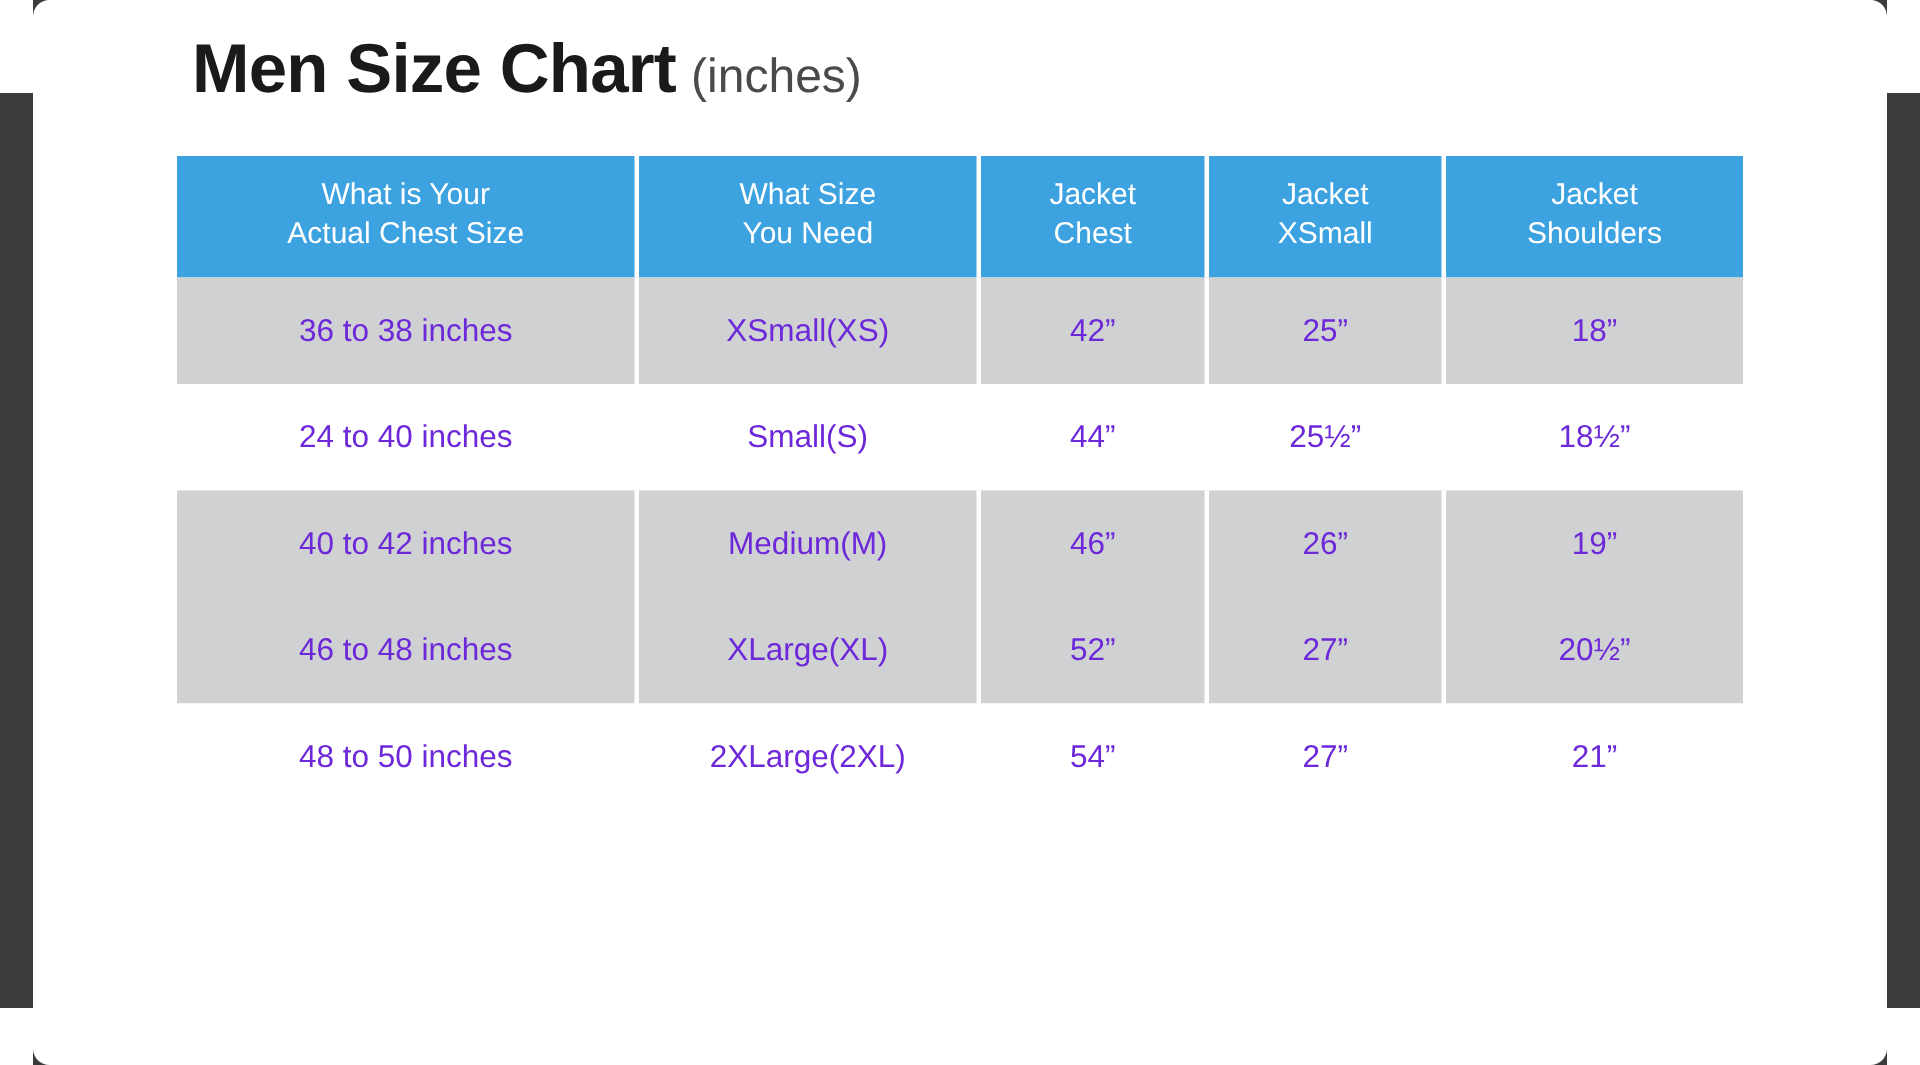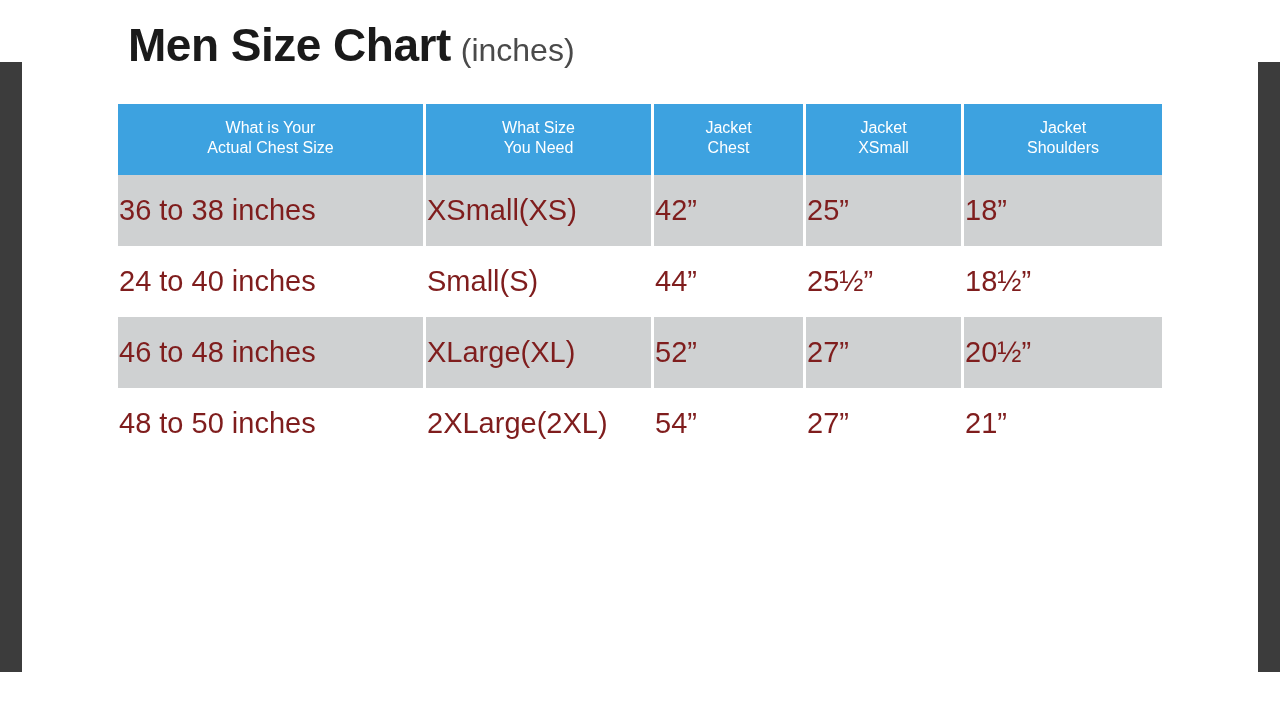--- a/index.html
+++ b/index.html
@@ -31,20 +31,21 @@
     width: 22px; height: 710px;
     background: #ffffff;
   }
   .slide {
     position: absolute;
     left: 22px;
     top: 0;
     width: 1236px;
     height: 710px;
     background: #ffffff;
+    border-radius: 11px;
   }
   .dark-band-left {
     position: absolute;
     left: 0; top: 62px;
     width: 22px; height: 610px;
     background: #3c3c3c;
   }
   .dark-band-right {
     position: absolute;
     right: 0; top: 62px;
@@ -75,32 +76,32 @@
     top: 104px;
     width: 1044px;
     border-collapse: separate;
     border-spacing: 0;
     table-layout: fixed;
   }
   table.size-chart th {
     background: #3da2e0;
     color: #ffffff;
     font-weight: normal;
-    font-size: 16px;
+    font-size: 20px;
     line-height: 1.28;
     padding: 14px 4px 16px 4px;
     text-align: center;
     vertical-align: middle;
     border-right: 3px solid #ffffff;
   }
   table.size-chart th:last-child { border-right: none; }
   table.size-chart td {
-    font-size: 29px;
-    color: #7f1d1d;
-    text-align: left;
+    font-size: 21px;
+    color: #6d28d9;
+    text-align: center;
     vertical-align: middle;
     height: 69px;
     border-right: 3px solid #ffffff;
   }
   table.size-chart td:last-child { border-right: none; }
   tr.shaded td { background: #cfd1d2; }
   tr.plain td { background: #ffffff; }
   .col1 { width: 308px; }
   .col2 { width: 228px; }
   .col3 { width: 152px; }
@@ -160,20 +161,27 @@
           <td>18”</td>
         </tr>
         <tr class="plain">
           <td>24 to 40 inches</td>
           <td>Small(S)</td>
           <td>44”</td>
           <td>25½”</td>
           <td>18½”</td>
         </tr>
         <tr class="shaded">
+          <td>40 to 42 inches</td>
+          <td>Medium(M)</td>
+          <td>46”</td>
+          <td>26”</td>
+          <td>19”</td>
+        </tr>
+        <tr class="shaded">
           <td>46 to 48 inches</td>
           <td>XLarge(XL)</td>
           <td>52”</td>
           <td>27”</td>
           <td>20½”</td>
         </tr>
         <tr class="plain">
           <td>48 to 50 inches</td>
           <td>2XLarge(2XL)</td>
           <td>54”</td>

